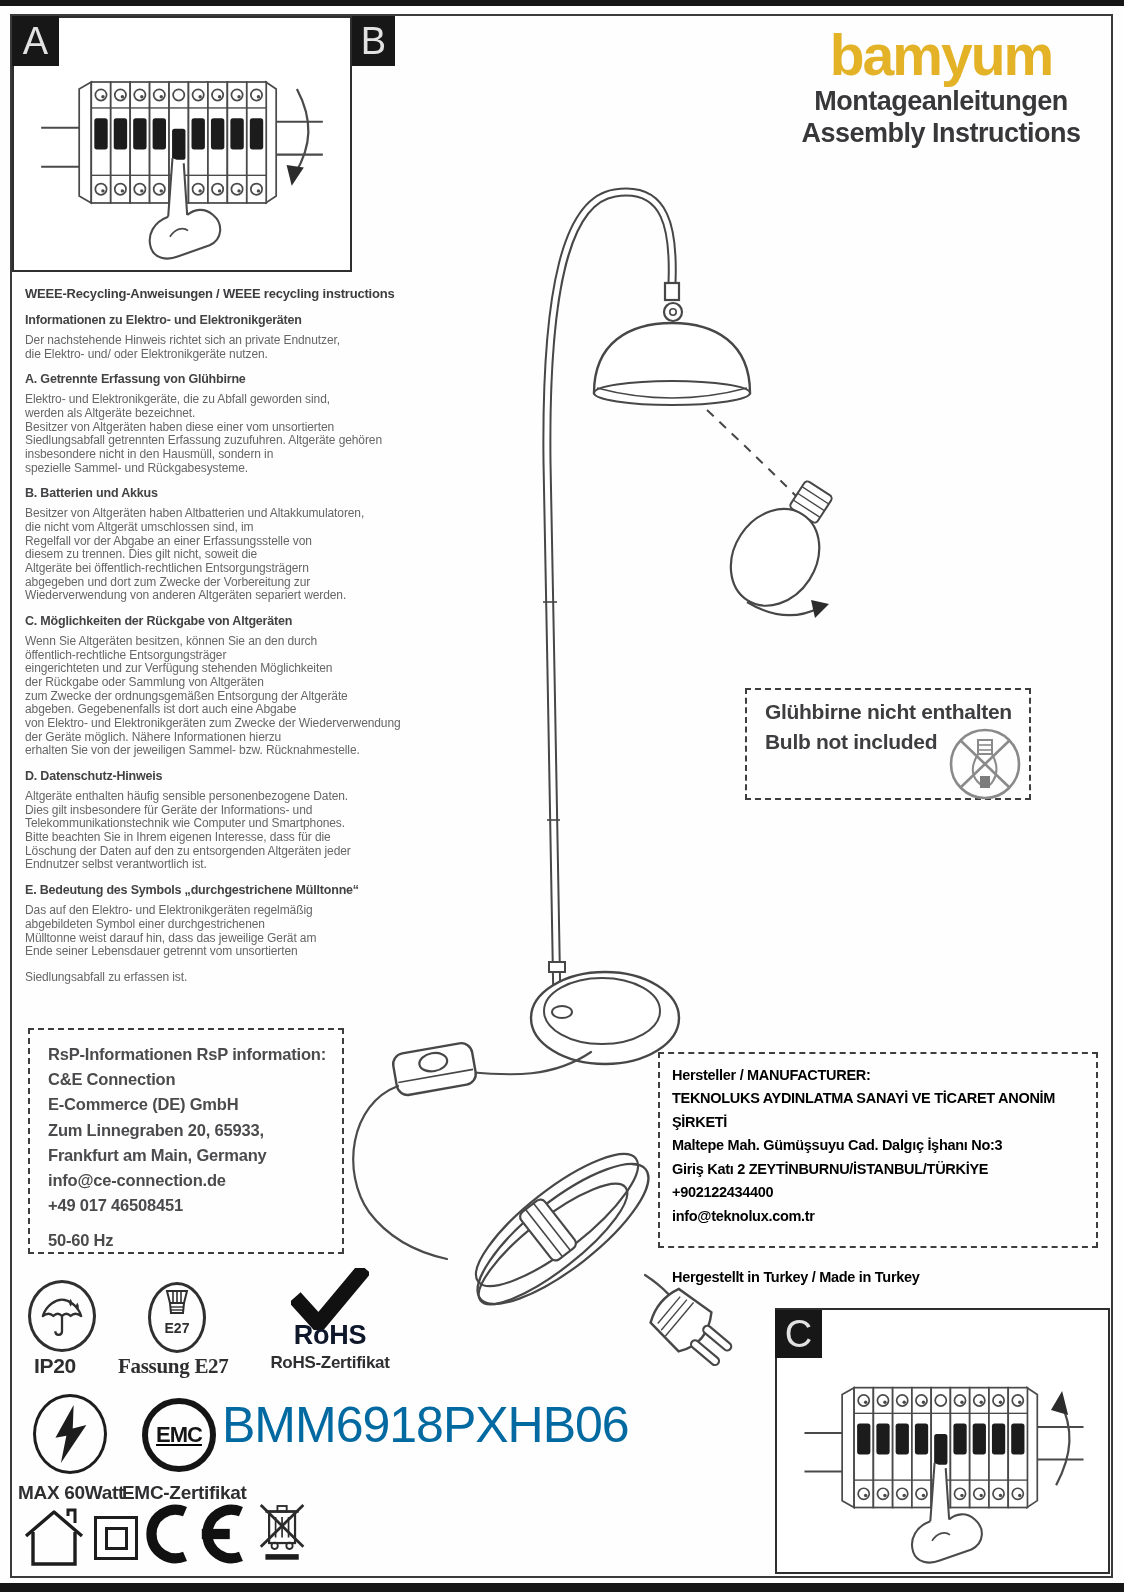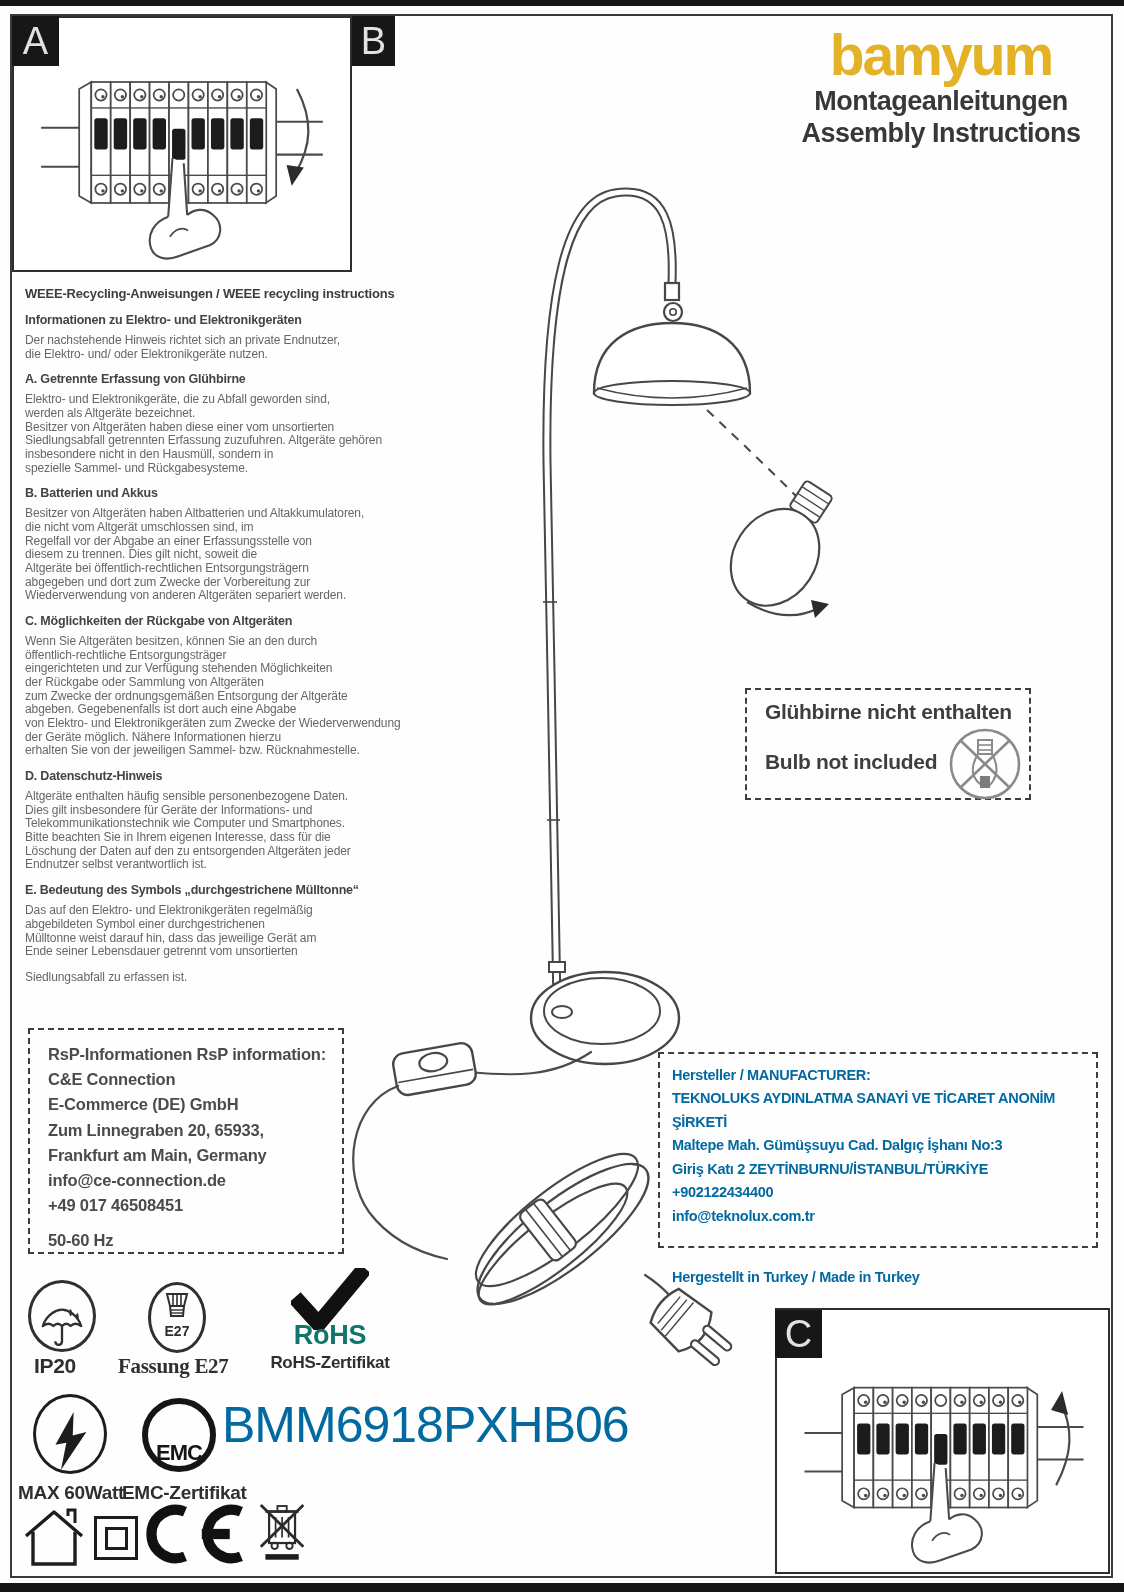--- a/index.html
+++ b/index.html
@@ -23,24 +23,24 @@
   #weee .b2{margin-top:12px;}
   
   .solidbox{border:2px solid #2e2e2e;background:#fff;}
   .dashbox{border:2px dashed #3e3e3e;background:transparent;}
   #bulb-notice{left:745px;top:688px;width:282px;height:108px;z-index:3;}
   #bulb-notice .t{position:absolute;left:18px;font-size:21px;font-weight:700;color:#3E3E40;letter-spacing:-0.3px;}
   #rsp-box{left:28px;top:1028px;width:316px;height:226px;z-index:1;padding:12px 0 0 18px;box-sizing:border-box;}
   #rsp-box .line{font-size:16.5px;font-weight:700;color:#4b4b4d;line-height:1.53;letter-spacing:-0.2px;}
   #rsp-box .freq{margin-top:9px;}
   #mfg-box{left:658px;top:1052px;width:440px;height:196px;z-index:1;padding:10px 0 0 12px;box-sizing:border-box;}
-  #mfg-box .line{font-size:14.5px;font-weight:700;color:#0369a1;line-height:1.62;letter-spacing:-0.3px;}
+  #mfg-box .line{font-size:14.5px;font-weight:700;color:#000000;line-height:1.62;letter-spacing:-0.3px;}
   #mfg-box .made{margin-top:38px;}
   
-  .circ{border-radius:50%;display:flex;align-items:flex-end;justify-content:center;box-sizing:border-box;}
+  .circ{border-radius:50%;display:flex;align-items:center;justify-content:center;box-sizing:border-box;text-decoration:underline;}
   .certlabel{font-weight:700;color:#2f2f31;letter-spacing:-0.3px;}
   #model{left:222px;top:1396px;font-size:50px;font-weight:400;color:#0369a1;letter-spacing:-1px;z-index:3;}
   svg{display:block;}
   .sk{stroke:#4b4b4b;fill:none;stroke-width:2.2;stroke-linecap:round;}
 </style>
 </head>
 <body>
 
 <div id="page">
 
@@ -164,21 +164,21 @@
       <div class="b">Das auf den Elektro- und Elektronikgeräten regelmäßig
  abgebildeten Symbol einer durchgestrichenen
 Mülltonne weist darauf hin, dass das jeweilige Gerät am
 Ende seiner Lebensdauer getrennt vom unsortierten</div>
       <div class="b b2">Siedlungsabfall zu erfassen ist.</div>
     </div>
   </div>
 
   <div class="abs dashbox" id="bulb-notice">
     <div class="t" style="top:10px;">Glühbirne nicht enthalten</div>
-    <div class="t" style="top:60px;">Bulb not included</div>
+    <div class="t" style="top:40px;">Bulb not included</div>
     <svg viewBox="0 0 76 76" style="position:absolute;right:6px;bottom:-4px;width:76px;height:76px;">
       <circle cx="38" cy="38" r="34" fill="none" stroke="#8a8a8a" stroke-width="2.6"></circle>
       <rect x="31" y="14" width="14" height="14" fill="none" stroke="#8a8a8a" stroke-width="2"></rect>
       <line x1="31" y1="19" x2="45" y2="19" stroke="#8a8a8a" stroke-width="1.6"></line>
       <line x1="31" y1="24" x2="45" y2="24" stroke="#8a8a8a" stroke-width="1.6"></line>
       <path d="M 31 28 C 25 38 24 48 30 55 C 36 62 42 62 46 55 C 51 47 50 37 45 28 Z" fill="none" stroke="#8a8a8a" stroke-width="2"></path>
       <rect x="33" y="50" width="10" height="12" fill="#7c7c7c"></rect>
       <line x1="13" y1="14" x2="63" y2="62" stroke="#8a8a8a" stroke-width="2.6"></line>
       <line x1="63" y1="14" x2="13" y2="62" stroke="#8a8a8a" stroke-width="2.6"></line>
     </svg>
@@ -297,21 +297,21 @@
       <line x1="13" y1="21" x2="27" y2="21" stroke="#2f2f2f" stroke-width="1.4"></line>
       <text x="20" y="44" text-anchor="middle" font-size="14" font-weight="bold" fill="#2f2f2f" font-family="Liberation Sans, sans-serif">E27</text>
     </svg>
   </div>
   <div class="abs certlabel" style="left:118px;top:1354px;font-size:21px;z-index:3;font-family:Liberation Serif, serif;">Fassung E27</div>
 
   <div class="abs" style="left:270px;top:1268px;width:120px;text-align:center;z-index:3;">
     <svg viewBox="0 0 70 60" width="78" height="62" style="margin:0 auto;">
       <path d="M 6 34 L 24 54 L 64 6" fill="none" stroke="#111111" stroke-width="15" stroke-linecap="square"></path>
     </svg>
-    <div class="certlabel" style="font-size:27px;margin-top:-10px;color:#0f766e;">RoHS</div>
+    <div class="certlabel" style="font-size:27px;margin-top:-10px;color:#0f172a;">RoHS</div>
     <div class="certlabel" style="font-size:17px;margin-top:2px;">RoHS-Zertifikat</div>
   </div>
 
   <div class="abs circ" style="left:33px;top:1394px;width:74px;height:80px;border:3.5px solid #1d1d1d;z-index:3;">
     <svg viewBox="0 0 44 64" width="40" height="60">
       <polygon points="26,0 6,36 18,34 12,64 40,22 25,26" fill="#1d1d1d"></polygon>
     </svg>
   </div>
   <div class="abs certlabel" style="left:18px;top:1482px;font-size:19px;z-index:3;">MAX 60Watt</div>
 

